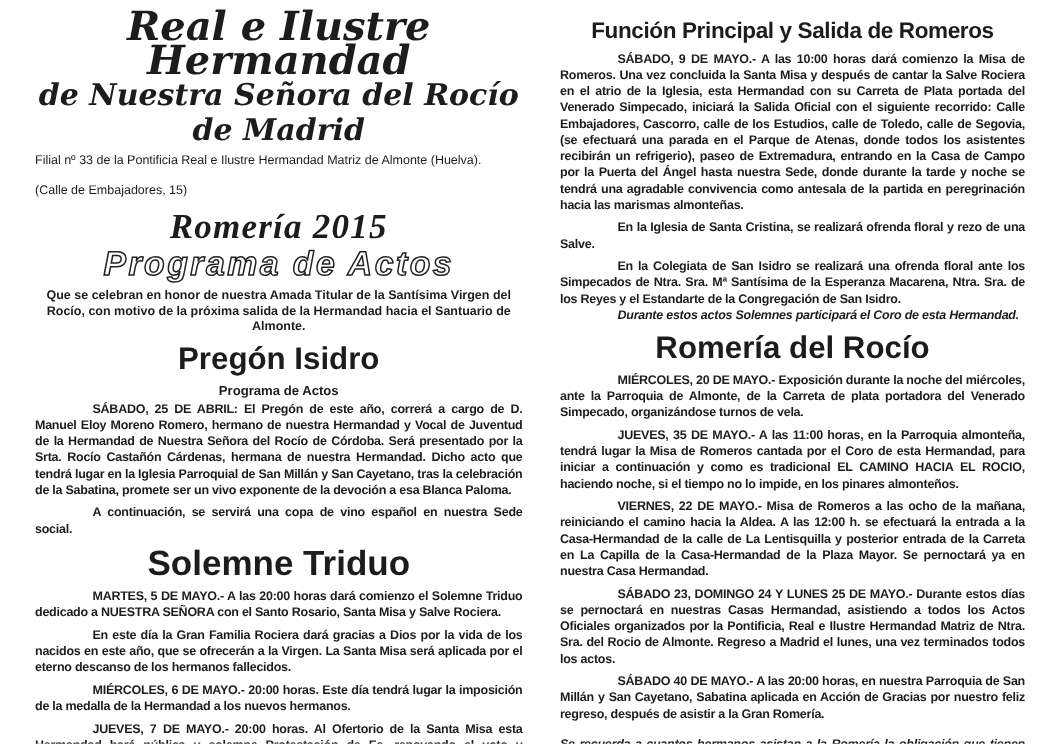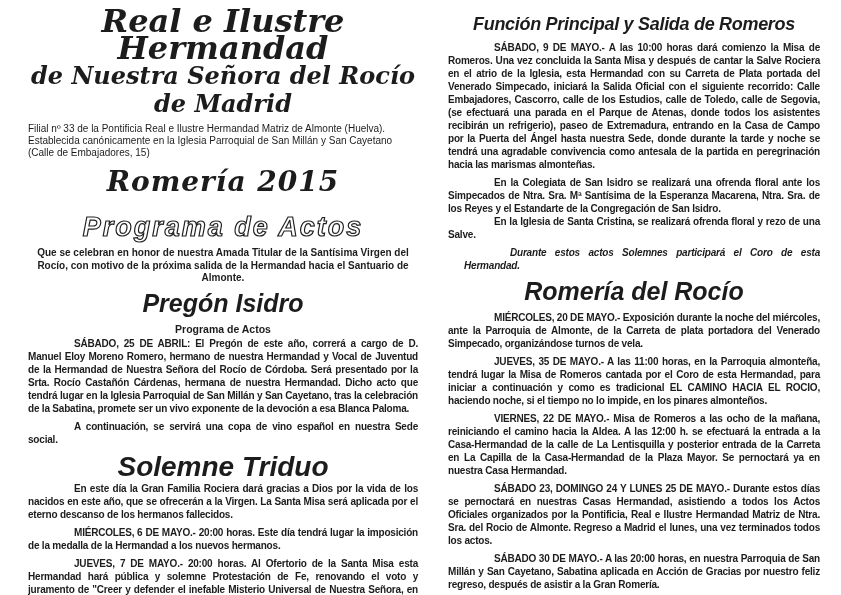--- a/index.html
+++ b/index.html
@@ -8,83 +8,84 @@
     font-family:"Liberation Sans",sans-serif;position:relative;overflow:hidden;
   }
   .col{position:absolute;top:0;}
   .col-left{left:28px;width:390px;padding-top:8px;}
   .col-right{left:448px;width:372px;padding-top:8px;}
 
   .script{font-family:"DejaVu Serif",serif;font-style:italic;font-weight:bold;text-align:center;}
   .org-title1{font-size:32px;line-height:27px;margin:0;}
   .org-title2{font-size:24px;line-height:28px;margin:0;}
   .org-sub{font-size:10px;line-height:12px;text-align:left;margin:5px 0 0;}
-  .event-title{font-size:28px;line-height:31px;margin:7px 0 16px;letter-spacing:1px;}
+  .event-title{font-size:28px;line-height:31px;margin:7px 0 0;letter-spacing:1px;font-family:Liberation Serif, serif;}
   .event-sub{
     font-family:"Liberation Sans",sans-serif;font-style:italic;font-weight:bold;
     font-size:27px;line-height:29px;margin:0;text-align:center;letter-spacing:2px;
     color:#fff;-webkit-text-stroke:1.2px #222;
   }
   .intro{font-size:10px;font-weight:bold;line-height:12.5px;text-align:center;margin:5px 4px 0;}
 
-  .h-section{font-style:italic;font-weight:bold;text-align:center;margin:0;}
+  .h-section{font-weight:bold;text-align:center;margin:0;}
   .h-pregon{font-size:25px;line-height:28px;margin-top:4px;}
   .h-triduo{font-size:28px;line-height:31px;margin-top:3px;}
   .h-funcion{font-size:18px;line-height:24px;letter-spacing:-0.3px;white-space:nowrap;margin-top:4px;}
   .h-romeria2{font-size:25px;line-height:29px;margin-top:3px;}
   .sub-small{font-size:10.5px;font-weight:bold;text-align:center;margin:6px 0 2px;}
 
   .bp{font-size:10px;line-height:13px;letter-spacing:-0.2px;text-align:justify;
       text-indent:46px;margin:0 0 5px;font-weight:bold;}
   .bp.tight{margin-bottom:0;}
-  .it{font-style:italic;margin-left:16px;}
+  .it{font-style:italic;}
   .footer-note{text-indent:0;margin-top:11px;}
   .mt{margin-top:5px;}
   b{letter-spacing:-0.2px;}
 </style>
 </head>
 <body>
 
 <div class="col col-left">
   <h1 class="script org-title1">Real e Ilustre Hermandad</h1>
   <h1 class="script org-title2">de Nuestra Señora del Rocío de Madrid</h1>
 
   <p class="org-sub"><span>Filial nº 33 de la Pontificia Real e Ilustre Hermandad Matriz de Almonte (Huelva).</span><br>
-  <span>Establecida canónicamente en la Iglesia Parroquial de San Millán y San Cayetano</span><br>
+  <br>
   <span>(Calle de Embajadores, 15)</span></p>
 
   <h2 class="script event-title">Romería 2015</h2>
   <h2 class="event-sub">Programa de Actos</h2>
 
   <p class="intro">Que se celebran en honor de nuestra Amada Titular de la Santísima Virgen del Rocío, con motivo de la próxima salida de la Hermandad hacia el Santuario de Almonte.</p>
 
   <h3 class="h-section h-pregon">Pregón Isidro</h3>
   <p class="sub-small">Programa de Actos</p>
 
   <p class="bp"><b>SÁBADO, 25 DE ABRIL:</b><span> El Pregón de este año, correrá a cargo de D. Manuel Eloy Moreno Romero, hermano de nuestra Hermandad y Vocal de Juventud de la Hermandad de Nuestra Señora del Rocío de Córdoba. Será presentado por la Srta. Rocío Castañón Cárdenas, hermana de nuestra Hermandad. Dicho acto que tendrá lugar en la Iglesia Parroquial de San Millán y San Cayetano, tras la celebración de la Sabatina, promete ser un vivo exponente de la devoción a esa Blanca Paloma.</span></p>
   <p class="bp">A continuación, se servirá una copa de vino español en nuestra Sede social.</p>
 
   <h3 class="h-section h-triduo">Solemne Triduo</h3>
 
+  <p class="bp mt"><b>MARTES, 5 DE MAYO.-</b><span> A las 20:00 horas dará comienzo el Solemne Triduo dedicado a NUESTRA SEÑORA con el Santo Rosario, Santa Misa y Salve Rociera.</span></p>
   <p class="bp">En este día la Gran Familia Rociera dará gracias a Dios por la vida de los nacidos en este año, que se ofrecerán a la Virgen. La Santa Misa será aplicada por el eterno descanso de los hermanos fallecidos.</p>
   <p class="bp"><b>MIÉRCOLES, 6 DE MAYO.-</b><span> 20:00 horas. Este día tendrá lugar la imposición de la medalla de la Hermandad a los nuevos hermanos.</span></p>
   <p class="bp"><b>JUEVES, 7 DE MAYO.-</b><span> 20:00 horas. Al Ofertorio de la Santa Misa esta Hermandad hará pública y solemne Protestación de Fe, renovando el voto y juramento de "Creer y defender el inefable Misterio Universal de Nuestra Señora, en dispensación de todas sus Gracias". Finalizado este día del Triduo, la Carreta portadora del Venerado Simpecado será expuesta en el pórtico de la Parroquia hasta las 23:00 horas.</span></p>
 
 </div>
 
 <div class="col col-right">
   <h3 class="h-section h-funcion">Función Principal y Salida de Romeros</h3>
 
   <p class="bp mt"><b>SÁBADO, 9 DE MAYO.-</b><span> A las 10:00 horas dará comienzo la Misa de Romeros. Una vez concluida la Santa Misa y después de cantar la Salve Rociera en el atrio de la Iglesia, esta Hermandad con su Carreta de Plata portada del Venerado Simpecado, iniciará la </span><b>Salida Oficial</b><span> con el siguiente recorrido: Calle Embajadores, Cascorro, calle de los Estudios, calle de Toledo, calle de Segovia, (se efectuará una parada en el Parque de Atenas, donde todos los asistentes recibirán un refrigerio), paseo de Extremadura, entrando en la Casa de Campo por la Puerta del Ángel hasta nuestra Sede, donde durante la tarde y noche se tendrá una agradable convivencia como antesala de la partida en peregrinación hacia las marismas almonteñas.</span></p>
+  <p class="bp">En la Iglesia de Santa Cristina, se realizará ofrenda floral y rezo de una Salve.</p>
   <p class="bp tight">En la Colegiata de San Isidro se realizará una ofrenda floral ante los Simpecados de Ntra. Sra. Mª Santísima de la Esperanza Macarena, Ntra. Sra. de los Reyes y el Estandarte de la Congregación de San Isidro.</p>
-  <p class="bp">En la Iglesia de Santa Cristina, se realizará ofrenda floral y rezo de una Salve.</p>
   <p class="bp it">Durante estos actos Solemnes participará el Coro de esta Hermandad.</p>
 
   <h3 class="h-section h-romeria2">Romería del Rocío</h3>
 
   <p class="bp mt"><b>MIÉRCOLES, 20 DE MAYO.-</b><span> Exposición durante la noche del miércoles, ante la Parroquia de Almonte, de la Carreta de plata portadora del Venerado Simpecado, organizándose turnos de vela.</span></p>
   <p class="bp"><b>JUEVES, 35 DE MAYO.-</b><span> A las 11:00 horas, en la Parroquia almonteña, tendrá lugar la Misa de Romeros cantada por el Coro de esta Hermandad, para iniciar a continuación y como es tradicional EL CAMINO HACIA EL ROCIO, haciendo noche, si el tiempo no lo impide, en los pinares almonteños.</span></p>
   <p class="bp"><b>VIERNES, 22 DE MAYO.-</b><span> Misa de Romeros a las ocho de la mañana, reiniciando el camino hacia la Aldea. A las 12:00 h. se efectuará la entrada a la Casa-Hermandad de la calle de La Lentisquilla y posterior entrada de la Carreta en La Capilla de la Casa-Hermandad de la Plaza Mayor. Se pernoctará ya en nuestra Casa Hermandad.</span></p>
   <p class="bp"><b>SÁBADO 23, DOMINGO 24 Y LUNES 25 DE MAYO.-</b><span> Durante estos días se pernoctará en nuestras Casas Hermandad, asistiendo a todos los Actos Oficiales organizados por la Pontificia, Real e Ilustre Hermandad Matriz de Ntra. Sra. del Rocio de Almonte. Regreso a Madrid el lunes, una vez terminados todos los actos.</span></p>
-  <p class="bp"><b>SÁBADO 30 DE MAYO.-</b><span> A las 20:00 horas, en nuestra Parroquia de San Millán y San Cayetano, Sabatina aplicada en Acción de Gracias por nuestro feliz regreso, después de asistir a la Gran Romería.</span></p>
+  <p class="bp"><b>SÁBADO 40 DE MAYO.-</b><span> A las 20:00 horas, en nuestra Parroquia de San Millán y San Cayetano, Sabatina aplicada en Acción de Gracias por nuestro feliz regreso, después de asistir a la Gran Romería.</span></p>
 
   <p class="bp it footer-note">Se recuerda a cuantos hermanos asistan a la Romería la obligación que tienen de asistir a todos los actos en los que participe nuestra Hermandad, a cuyo efecto se indicarán los horarios en los tablones de anuncios existentes en las Casas Hermandad.</p>
 </div>
 
 </body></html>

